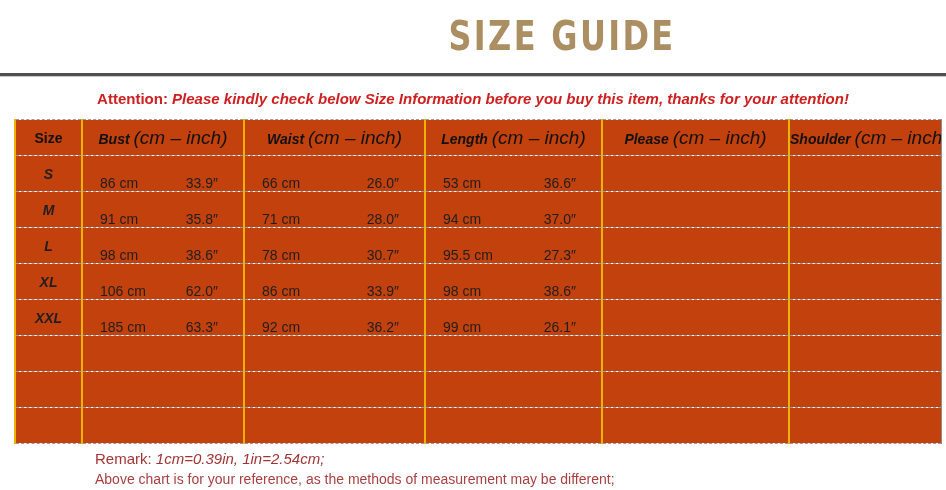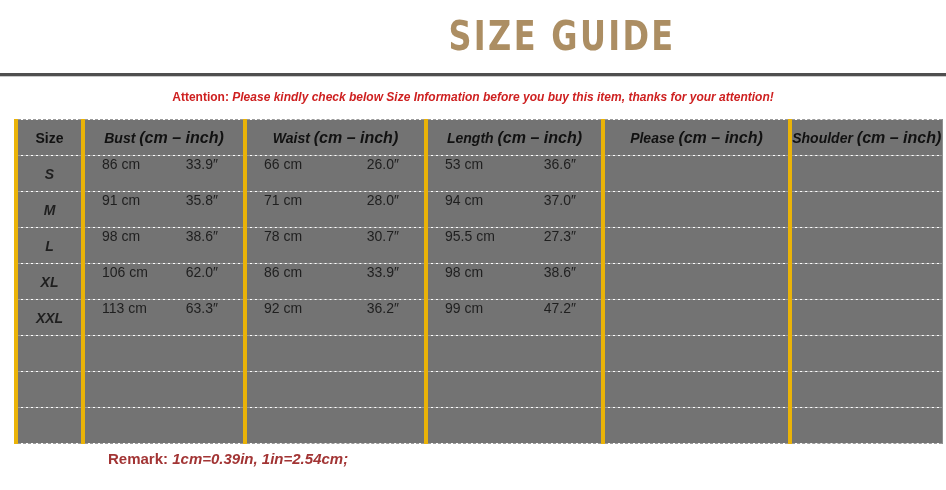--- a/index.html
+++ b/index.html
@@ -25,74 +25,74 @@
   }
   .divider {
     position: absolute; top: 73px; left: 0; width: 100%; height: 3px;
     background: #4f4f4f;
     border-bottom: 1px solid #c9c9c9;
   }
   .attention {
     position: absolute; top: 90px; left: 0; width: 100%;
     text-align: center;
     color: #ce2020;
-    font-size: 12px;
+    font-size: 15px;
     font-weight: bold;
     white-space: nowrap;
   }
   .attention .att-text { font-style: italic; }
   table.size-table {
     position: absolute; top: 119px; left: 14px;
     border-collapse: collapse;
     table-layout: fixed;
     width: 926px;
   }
   .size-table td, .size-table th {
-    border-left: 4px solid #eab308;
+    border-left: 2px solid #eab308;
     border-top: 1px dashed #9a9a9a;
     height: 35px;
     padding: 0;
     font-size: 14px;
     color: #1f1f1f;
-    background: #737373;
+    background: #c2410c;
     overflow: hidden;
   }
   .size-table tr > *:last-child { border-right: 1px solid #8f8f8f; }
   .size-table tr:last-child > * { border-bottom: 1px dashed #9a9a9a; }
   .size-table th {
     text-align: center;
     font-weight: bold;
     color: #111111;
     white-space: nowrap;
   }
   .size-table th .hname { font-style: italic; font-weight: bold; }
   .size-table th.size-head .hname { font-style: normal; }
-  .size-table th .hunit { font-style: italic; font-weight: bold; font-size: 16px; }
+  .size-table th .hunit { font-style: italic; font-weight: normal; font-size: 19px; }
   .size-cell {
     text-align: center;
     font-weight: bold;
     font-style: italic;
   }
   .pair {
     display: flex;
     justify-content: space-between;
-    align-items: flex-start;
+    align-items: flex-end;
     padding: 0 25px 0 17px;
     height: 100%;
     gap: 20px;
   }
   .remark {
     position: absolute; top: 449px; left: 95px;
     color: #a23434;
     font-size: 15px;
     line-height: 20px;
     white-space: nowrap;
   }
-  .remark .rk-label { font-weight: bold; margin-left: 13px; }
-  .remark .rk-formula { font-weight: bold; font-style: italic; margin-top: 42px; }
+  .remark .rk-label { font-weight: normal; }
+  .remark .rk-formula { font-weight: normal; font-style: italic; margin-top: 42px; }
   .remark .rk-note { font-size: 14px; color: #aa4040; font-weight: normal; }
 </style>
 </head>
 <body>
 
 <div class="title-wrap">
   <div class="title">SIZE GUIDE</div>
 </div>
 <div class="divider"></div>
 
@@ -253,34 +253,34 @@
             <span></span>
             <span></span>
           </div>
         </td>
   </tr>
 
   <tr>
     <td class="size-cell">XXL</td>
     <td>
           <div class="pair">
-            <span>113 cm</span>
+            <span>185 cm</span>
             <span>63.3″</span>
           </div>
         </td>
     <td>
           <div class="pair">
             <span>92 cm</span>
             <span>36.2″</span>
           </div>
         </td>
     <td>
           <div class="pair">
             <span>99 cm</span>
-            <span>47.2″</span>
+            <span>26.1″</span>
           </div>
         </td>
     <td>
           <div class="pair">
             <span></span>
             <span></span>
           </div>
         </td>
     <td>
           <div class="pair">
@@ -315,13 +315,14 @@
         <td></td>
   </tr>
 </tbody>
   </table>
 
 <div class="remark">
   <div>
     <span class="rk-label">Remark:</span>
     <span class="rk-formula">1cm=0.39in, 1in=2.54cm;</span>
   </div>
+  <div class="rk-note">Above chart is for your reference,  as the methods of measurement may be different;</div>
 </div>
 
 </body></html>

